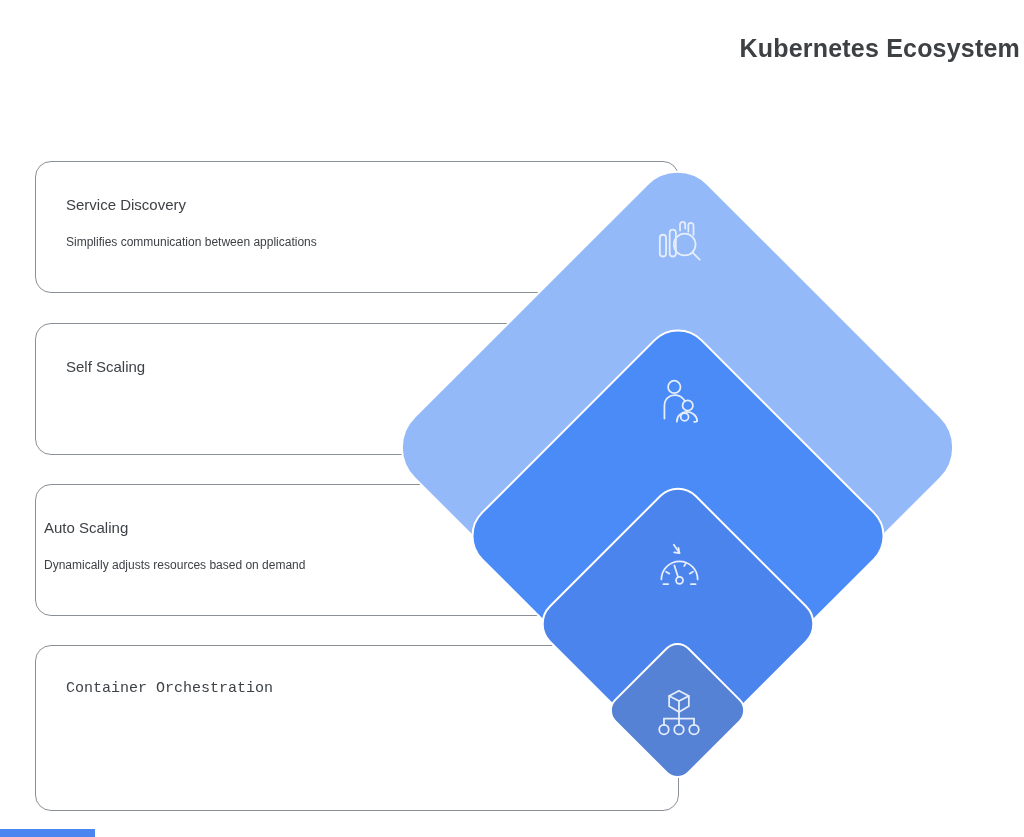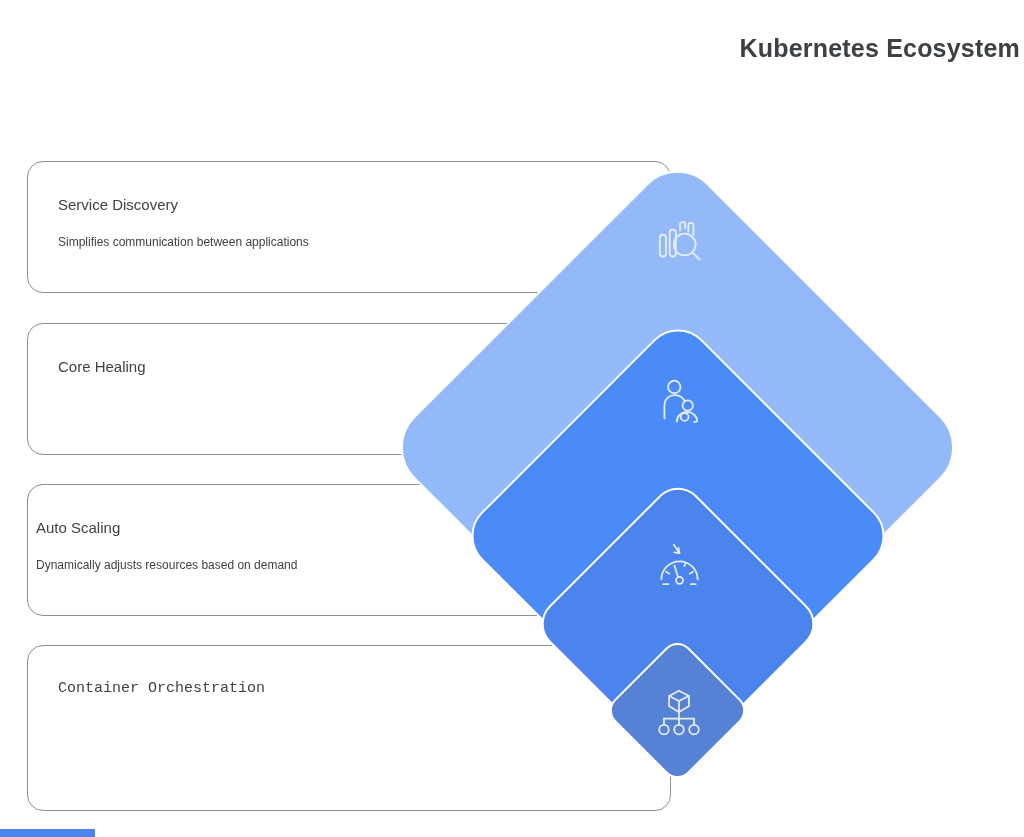--- a/index.html
+++ b/index.html
@@ -6,21 +6,21 @@
   .canvas{
     position:relative;width:1024px;height:837px;background:#ffffff;
     font-family:"Liberation Sans", sans-serif;overflow:hidden;
   }
   .page-title{
     position:absolute;left:0;top:34px;width:1020px;margin:0;
     text-align:right;font-size:25px;font-weight:bold;color:#3d4144;
     letter-spacing:0.2px;
   }
   .card{
-    position:absolute;left:27px;width:644px;height:132px;
+    position:absolute;left:35px;width:644px;height:132px;
     background:#ffffff;border:1px solid #8b9097;border-radius:16px;
     box-sizing:border-box;padding:33px 30px 0 30px;z-index:1;
   }
   .card-title{font-size:15px;color:#3e4247;margin:0 0 17px 0;line-height:20px;}
   .card-desc{font-size:12px;color:#3e4247;margin:0;line-height:20px;max-width:300px;}
   .card1{top:161px;}
   .card2{top:323px;}
   .card3{top:484px;padding-left:8px;}
   .card4{top:645px;height:166px;font-family:Liberation Mono, monospace;}
   .diamond{
@@ -50,21 +50,21 @@
 <div class="canvas">
 
   <h1 class="page-title">Kubernetes Ecosystem</h1>
 
   <div class="card card1">
     <p class="card-title">Service Discovery</p>
     <p class="card-desc">Simplifies communication between applications</p>
   </div>
 
   <div class="card card2">
-    <p class="card-title">Core Healing</p>
+    <p class="card-title">Self Scaling</p>
   </div>
 
   <div class="card card3">
     <p class="card-title">Auto Scaling</p>
     <p class="card-desc">Dynamically adjusts resources based on demand</p>
   </div>
 
   <div class="card card4">
     <p class="card-title">Container Orchestration</p>
   </div>

